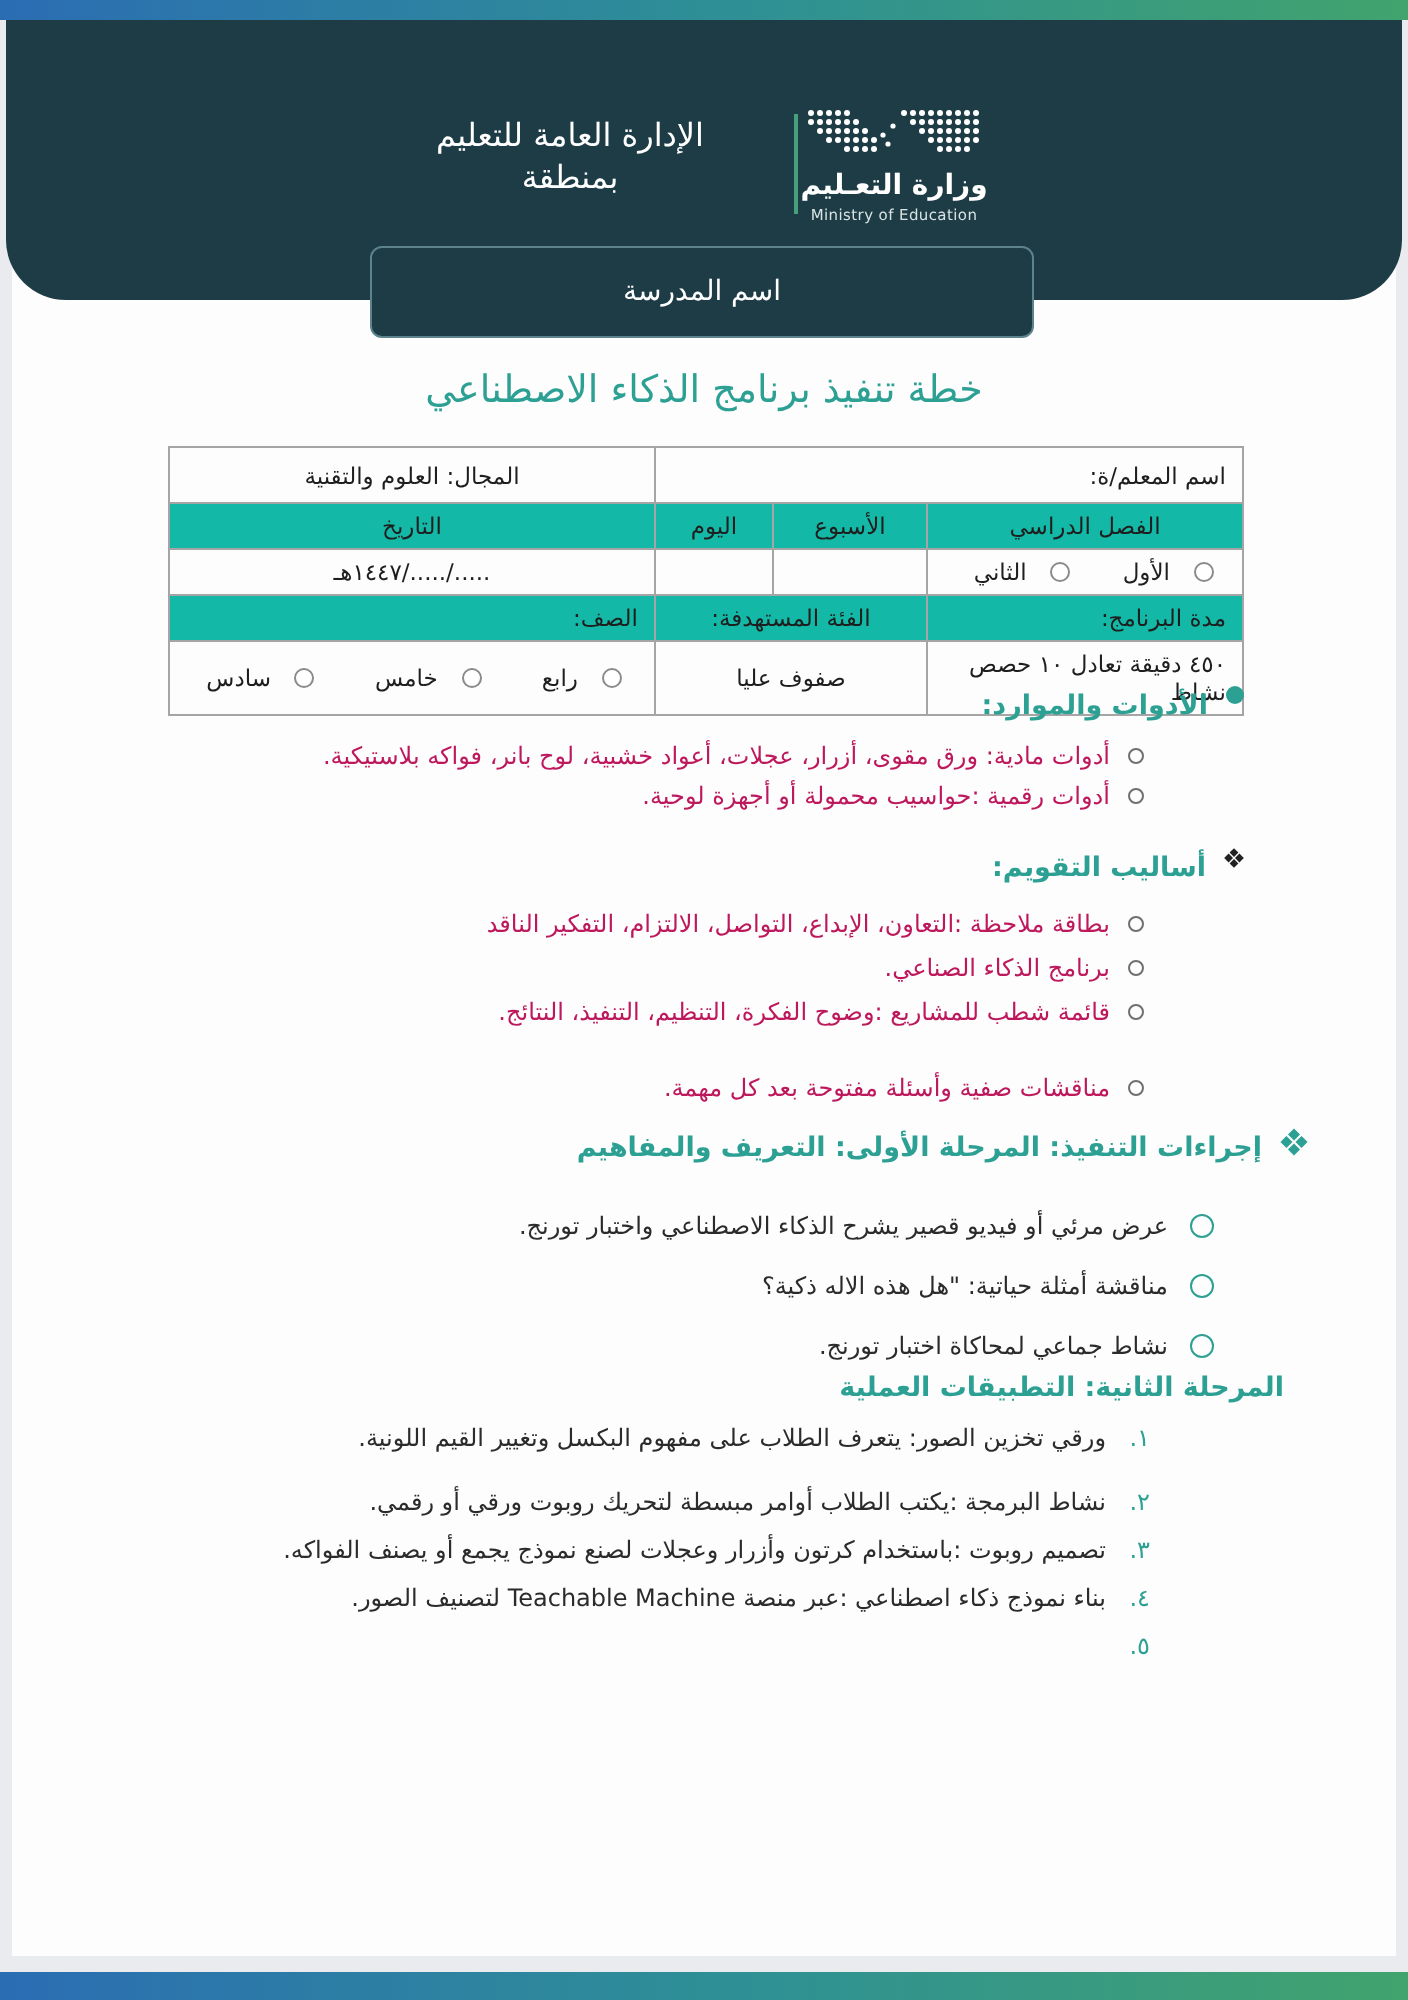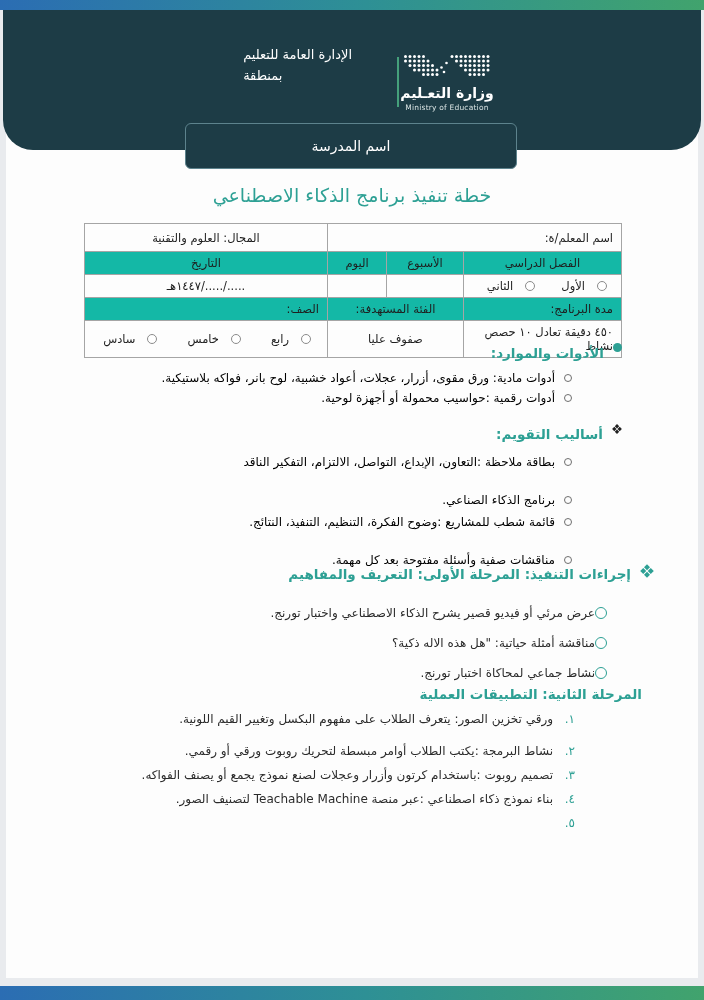--- a/index.html
+++ b/index.html
@@ -4,22 +4,22 @@
 <style>
   html,body{margin:0;padding:0}
   .canvas{position:relative;width:704px;height:1000px;background:#e9ebee;overflow:hidden;
           font-family:"DejaVu Sans",sans-serif}
   .grad{background:linear-gradient(90deg,#2b6db3 0%,#2e9095 52%,#41a36d 100%)}
   .top-bar{position:absolute;left:0;top:0;width:704px;height:10px}
   .bottom-bar{position:absolute;left:0;top:986px;width:704px;height:14px}
   .page{position:absolute;left:6px;top:10px;width:692px;height:968px;background:#fdfdfd}
   .band{position:absolute;left:3px;top:10px;width:698px;height:140px;background:#1d3c46;
         border-radius:0 0 30px 30px}
-  .region-text{position:absolute;top:34px;right:349px;color:#ffffff;font-size:13px;
-        line-height:21px;text-align:left;direction:rtl;white-space:nowrap}
+  .region-text{position:absolute;top:47px;right:349px;color:#ffffff;font-size:16px;
+        line-height:21px;text-align:center;direction:rtl;white-space:nowrap}
   .v-line{position:absolute;left:394px;top:47px;width:2px;height:50px;background:#45a07b}
   .logo-block{position:absolute;left:396px;top:44px;width:96px;text-align:center;color:#fff}
   .logo-block svg{display:block;margin:0 auto}
   .ministry-ar{font-size:14px;font-weight:bold;margin-top:7px;direction:rtl}
   .ministry-en{font-size:7.5px;color:#d9e3e3;margin-top:2px;letter-spacing:.2px}
   .school-box{position:absolute;left:185px;top:123px;width:330px;height:44px;background:#1d3c46;
         border:1px solid #5d838d;border-radius:6px;display:flex;align-items:center;
         justify-content:center;color:#fff;font-size:14px}
   .doc-title{position:absolute;left:0;top:184px;width:704px;text-align:center;color:#2da094;
         font-size:19px;font-weight:normal;direction:rtl}
@@ -34,24 +34,24 @@
   .radio-pair{display:flex;align-items:center;gap:12px}
   .radio{width:8px;height:8px;border:1px solid #8b8b8b;border-radius:50%;
         display:inline-block;background:#fff;flex:none}
   
   .section{position:absolute;direction:rtl;text-align:right;color:#262626}
   .sec-head{display:flex;gap:9px;color:#2da094;font-weight:bold;
         font-size:13.5px;line-height:20px}
   .dot-bullet{width:9px;height:9px;border-radius:50%;background:#2da094;flex:none}
   .sub-items{margin-top:6px}
   .sub-item{display:flex;align-items:center;gap:9px;font-size:12px;line-height:18px;
-        margin-right:50px;margin-bottom:2px;color:#000000}
+        margin-right:50px;margin-bottom:2px;color:#be185d}
   .o-bullet{width:6px;height:6px;border:1.2px solid #6f6f6f;border-radius:50%;flex:none}
   .circle-items{margin-top:20px}
-  .circle-item{display:flex;align-items:center;font-size:12px;line-height:18px;
+  .circle-item{display:flex;align-items:center;gap:11px;font-size:12px;line-height:18px;
         margin-right:47px;margin-bottom:12px;color:#2b2b2b}
   .O-bullet{width:10px;height:10px;border:1.6px solid #2da094;border-radius:50%;flex:none}
   .num-item{display:flex;gap:8px;font-size:12px;line-height:18px;margin-bottom:6px;color:#2b2b2b}
   .num-item.first{margin-bottom:14px}
   .num{color:#2da094;min-width:14px;flex:none}
   .diamond-svg{flex:none}
 </style>
 </head>
 <body>
 
@@ -238,21 +238,21 @@
         <g fill="#222222">
           <polygon points="5,0.1 7.2,2.3 5,4.5 2.8,2.3"></polygon>
           <polygon points="2.3,2.8 4.5,5 2.3,7.2 0.1,5"></polygon>
           <polygon points="7.7,2.8 9.9,5 7.7,7.2 5.5,5"></polygon>
           <polygon points="5,5.5 7.2,7.7 5,9.9 2.8,7.7"></polygon>
         </g>
       </svg>
       <span>أساليب التقويم:</span>
     </div>
     <div class="sub-items" style="margin-top:8px">
-      <div class="sub-item" style="margin-bottom:18px;line-height:20px">
+      <div class="sub-item" style="margin-bottom:2px;line-height:20px">
         <span class="o-bullet"></span>
         <span>بطاقة ملاحظة :التعاون، الإبداع، التواصل، الالتزام، التفكير الناقد</span>
       </div>
       <div class="sub-item" style="margin-bottom:2px;line-height:20px">
         <span class="o-bullet"></span>
         <span>برنامج الذكاء الصناعي.</span>
       </div>
       <div class="sub-item" style="margin-bottom:18px;line-height:20px">
         <span class="o-bullet"></span>
         <span>قائمة شطب للمشاريع :وضوح الفكرة، التنظيم، التنفيذ، النتائج.</span>

